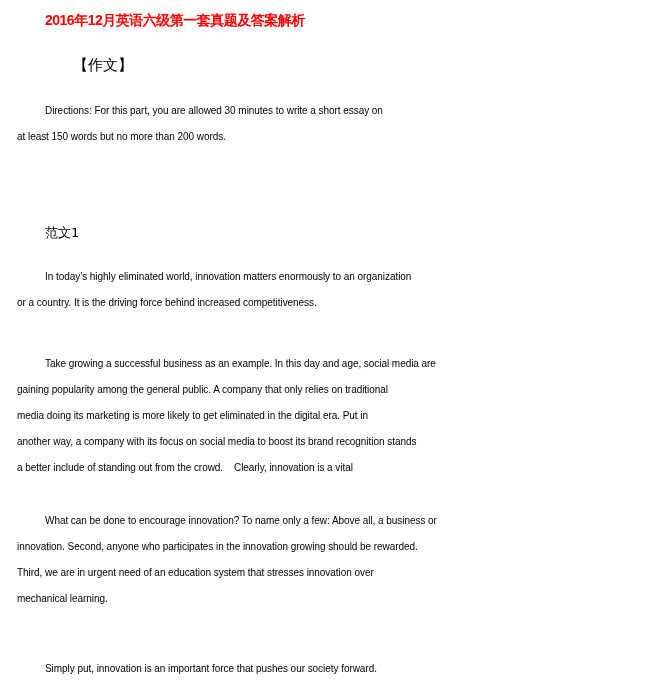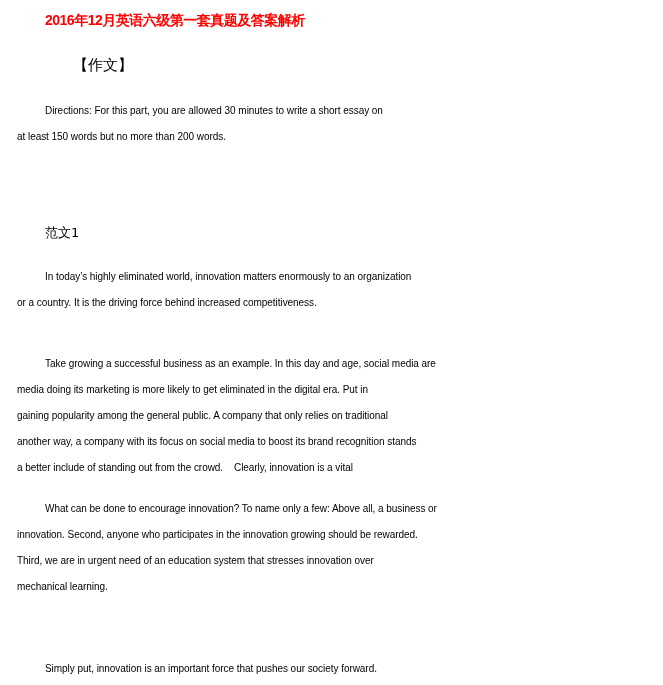--- a/index.html
+++ b/index.html
@@ -76,27 +76,27 @@
 
   <div class="sub-label">范文1</div>
 
   <div class="para" style="top:264px;">
     <span class="line indent">In today’s highly eliminated world, innovation matters enormously to an organization</span>
     <span class="line">or a country. It is the driving force behind increased competitiveness.</span>
   </div>
 
   <div class="para" style="top:322px;margin-top:29px;">
     <span class="line indent">Take growing a successful business as an example. In this day and age, social media are</span>
+    <span class="line">gaining popularity among the general public. A company that only relies on traditional</span>
     <span class="line">media doing its marketing is more likely to get eliminated in the digital era. Put in</span>
-    <span class="line">gaining popularity among the general public. A company that only relies on traditional</span>
     <span class="line">another way, a company with its focus on social media to boost its brand recognition stands</span>
     <span class="line">a better include of standing out from the crowd.    Clearly, innovation is a vital</span>
   </div>
 
-  <div class="para" style="top:496px;">
+  <div class="para" style="top:508px;">
     <span class="line indent">What can be done to encourage innovation? To name only a few: Above all, a business or</span>
     <span class="line">innovation. Second, anyone who participates in the innovation growing should be rewarded.</span>
     <span class="line">Third, we are in urgent need of an education system that stresses innovation over</span>
     <span class="line">mechanical learning.</span>
   </div>
 
   <div class="para" style="top:656px;">
     <span class="line indent">Simply put, innovation is an important force that pushes our society forward.</span>
   </div>
 

